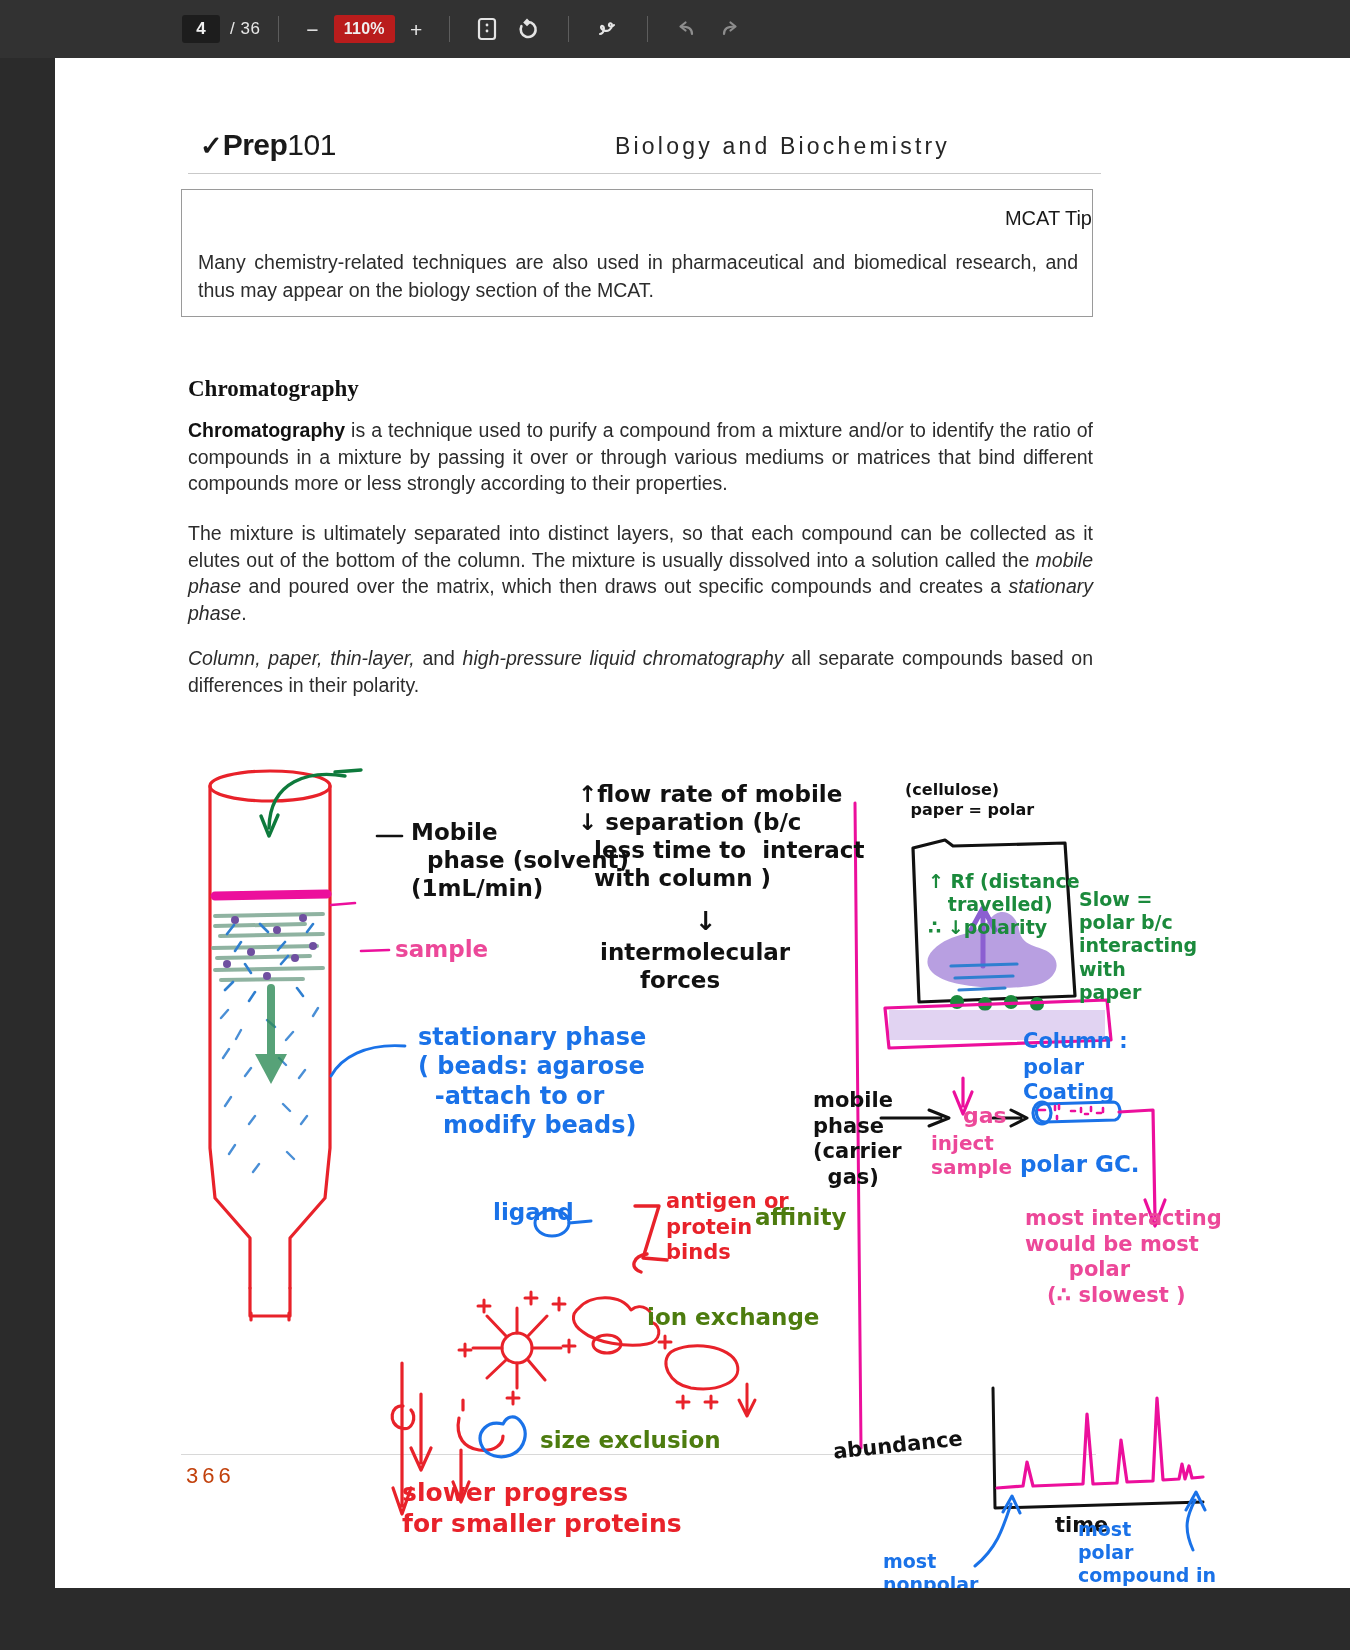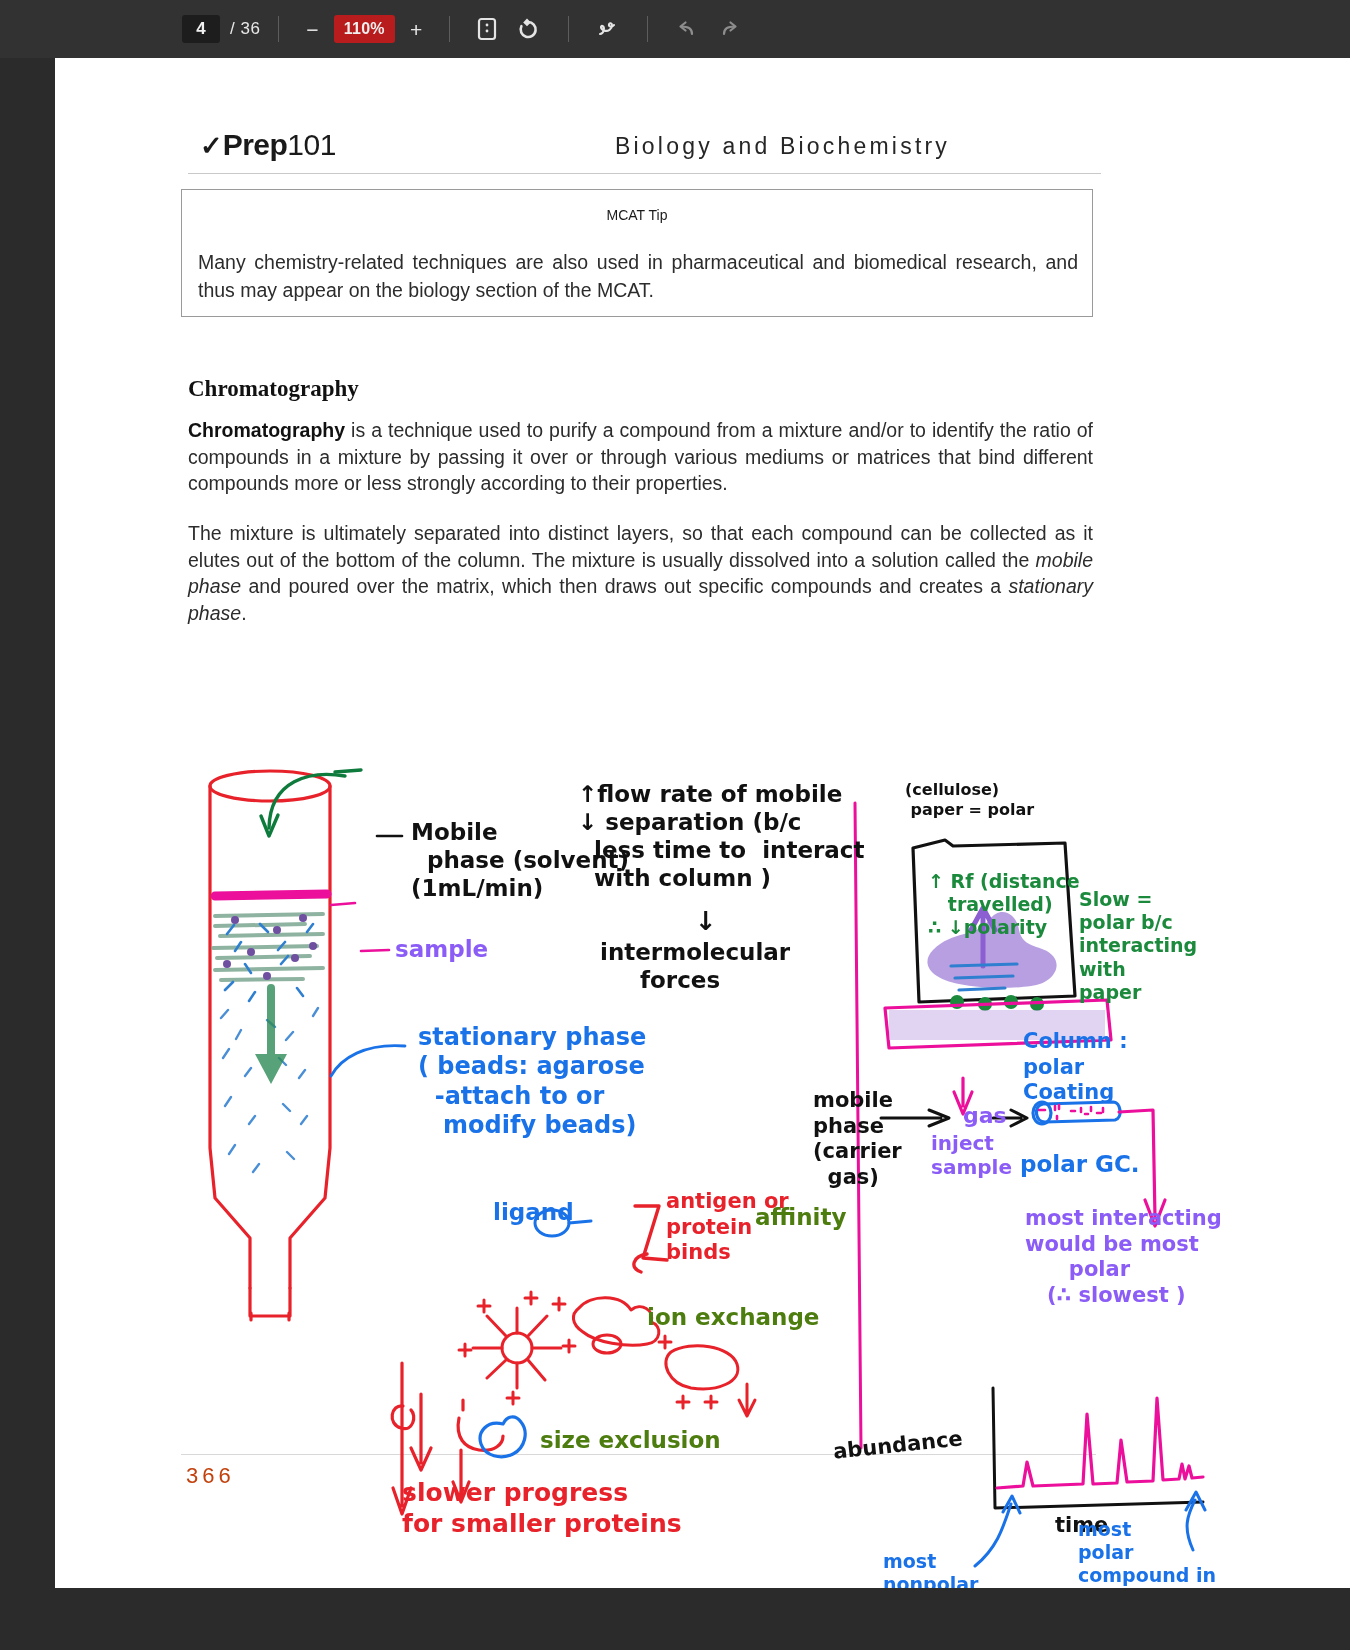--- a/index.html
+++ b/index.html
@@ -122,22 +122,22 @@
     left: 126px; top: 131px;
     width: 912px;
     height: 128px;
     border: 1px solid #9a9a9a;
     box-sizing: border-box;
   }
   .tip-title {
     position: absolute;
     left: 0; top: 17px;
     width: 100%;
-    text-align: center;
-    font-size: 14px;
+    text-align: right;
+    font-size: 20px;
     color: #1a1a1a;
   }
   .tip-body {
     position: absolute;
     left: 16px; top: 59px;
     width: 880px;
     font-size: 19.5px;
     line-height: 1.42;
     color: #2c2c2c;
     text-align: justify;
@@ -192,21 +192,21 @@
     position: absolute;
     font-family: "DejaVu Sans", sans-serif;
     white-space: pre;
     line-height: 1.22;
     font-weight: 600;
   }
   .hand.blk { color: #111111; }
   .hand.blue { color: #1a72e8; }
   .hand.red  { color: #e8222a; }
   .hand.grn  { color: #1b8a3c; }
-  .hand.mag  { color: #8b5cf6; }
+  .hand.mag  { color: #ec4899; }
   .hand.pur  { color: #4d7c0f; }
 </style>
 </head>
 <body>
 
 <div id="toolbar">
   <div class="tb-group">
     <div class="page-box">4</div>
     <div class="page-total">/ 36</div>
   </div>
@@ -263,20 +263,21 @@
     <div class="tip-title">MCAT Tip</div>
     <div class="tip-body">Many chemistry-related techniques are also used in pharmaceutical and biomedical research, and thus may appear on the biology section of the MCAT.</div>
   </div>
 
   <div class="sec-head">Chromatography</div>
 
   <div class="para" id="para1"><b>Chromatography</b><span> is a technique used to purify a compound from a mixture and/or to identify the ratio of compounds in a mixture by passing it over or through various mediums or matrices that bind different compounds more or less strongly according to their properties.</span></div>
 
   <div class="para" id="para2"><span>The mixture is ultimately separated into distinct layers, so that each compound can be collected as it elutes out of the bottom of the column. The mixture is usually dissolved into a solution called the </span><i>mobile phase</i><span> and poured over the matrix, which then draws out specific compounds and creates a </span><i>stationary phase</i><span>.</span></div>
 
+  <div class="para" id="para3"><i>Column, paper, thin-layer,</i><span> and </span><i>high-pressure liquid chromatography</i><span> all separate compounds based on differences in their polarity.</span></div>
 
   <div class="footrule"></div>
   <div class="pagenum">366</div>
 
   <svg id="ink" viewBox="0 0 1180 1530">
     <g stroke-linecap="round" stroke-linejoin="round" fill="none">
 
       <g stroke="#e8222a" stroke-width="3.2">
         <ellipse cx="215" cy="728" rx="60" ry="15"></ellipse>
         <path d="M155 728 L155 1090 L160 1140 L195 1180 L195 1230"></path>

